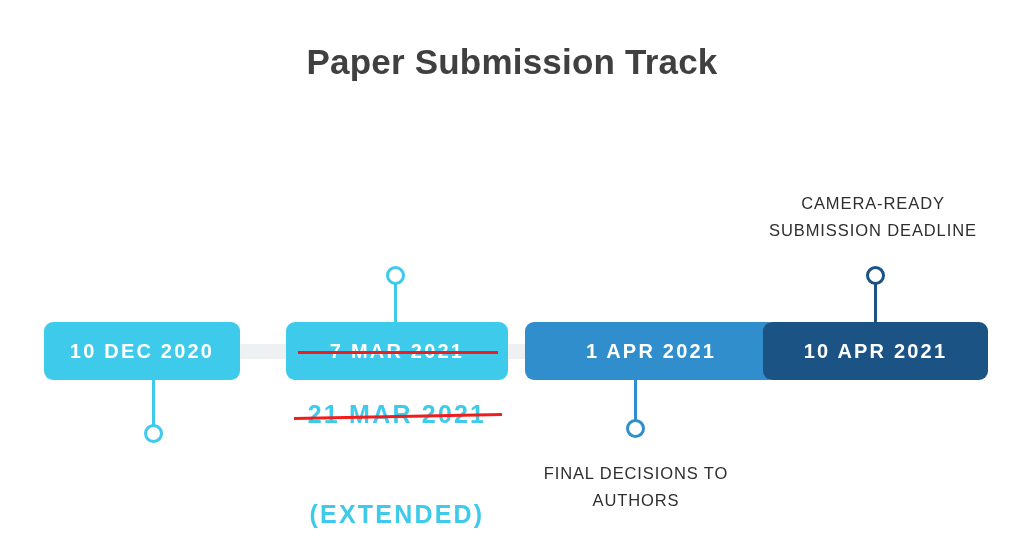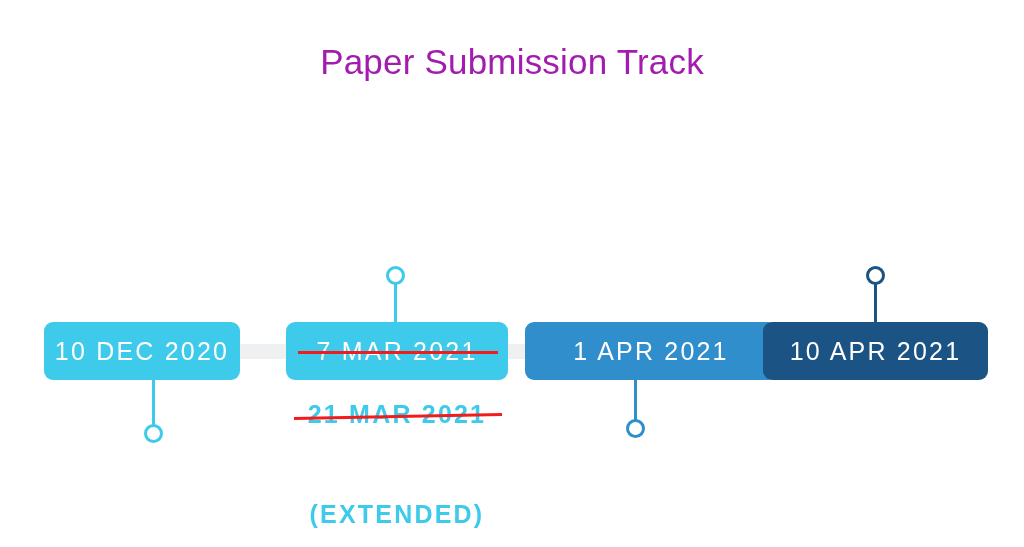--- a/index.html
+++ b/index.html
@@ -16,22 +16,22 @@
   }
 
   
   .title {
     position: absolute;
     top: 42px;
     left: 0;
     width: 1024px;
     text-align: center;
     font-size: 35px;
-    font-weight: normal;
-    color: #a21caf;
+    font-weight: bold;
+    color: #404040;
     letter-spacing: 0.2px;
   }
 
   
   .track-bar {
     position: absolute;
     left: 44px;
     top: 344px;
     width: 944px;
     height: 15px;
@@ -55,22 +55,22 @@
     height: 58px;
     border-radius: 9px;
     display: flex;
     align-items: center;
     justify-content: center;
     box-sizing: border-box;
     z-index: 3;
   }
   .pill-text {
     color: #ffffff;
-    font-size: 25px;
-    font-weight: normal;
+    font-size: 20px;
+    font-weight: bold;
     letter-spacing: 2.2px;
     white-space: nowrap;
     position: relative;
   }
 
   
   .strike-red {
     position: absolute;
     background: #f21c1c;
     height: 3px;
@@ -143,21 +143,25 @@
   <div class="alt-date" style="left:286px; top:400px; width:222px;">21 MAR 2021</div>
   <div class="strike-red" style="left:294px; top:415px; width:208px; transform:rotate(-1.1deg);"></div>
 
   <div class="alt-date" style="left:286px; top:500px; width:222px;">(EXTENDED)</div>
 
   <div class="pill" style="left:525px; width:252px; background:#2f8ecb;">
     <span class="pill-text">1 APR 2021</span>
   </div>
   <div class="conn-line" style="left:634px; top:380px; height:42px; background:#2f8ecb;"></div>
   <div class="conn-dot" style="left:626px; top:419px; border-color:#2f8ecb;"></div>
+  <div class="caption" style="left:512px; top:460px; width:248px;">FINAL DECISIONS TO
+AUTHORS</div>
 
+  <div class="caption" style="left:742px; top:190px; width:262px;">CAMERA-READY
+SUBMISSION DEADLINE</div>
   <div class="conn-dot" style="left:866px; top:266px; border-color:#1b5384;"></div>
   <div class="conn-line" style="left:874px; top:284px; height:40px; background:#1b5384;"></div>
 
   <div class="pill" style="left:763px; width:225px; background:#1b5384;">
     <span class="pill-text">10 APR 2021</span>
   </div>
 
 </div>
 
 </body></html>

